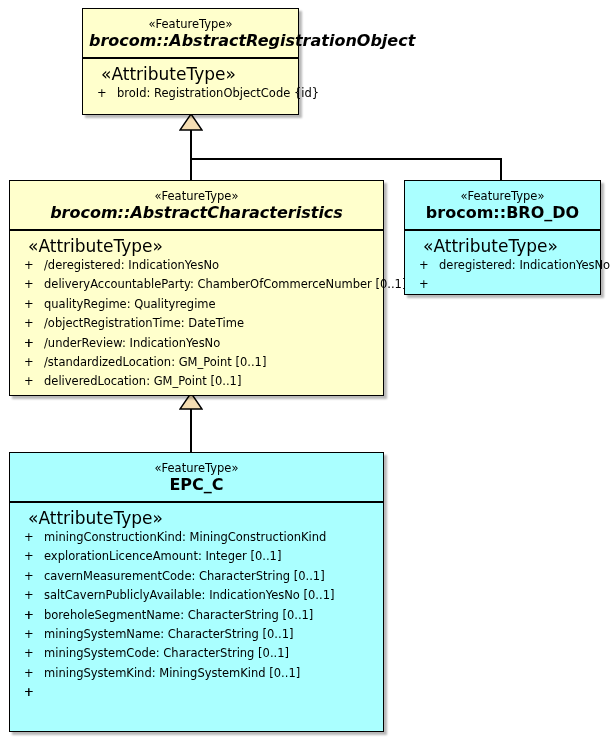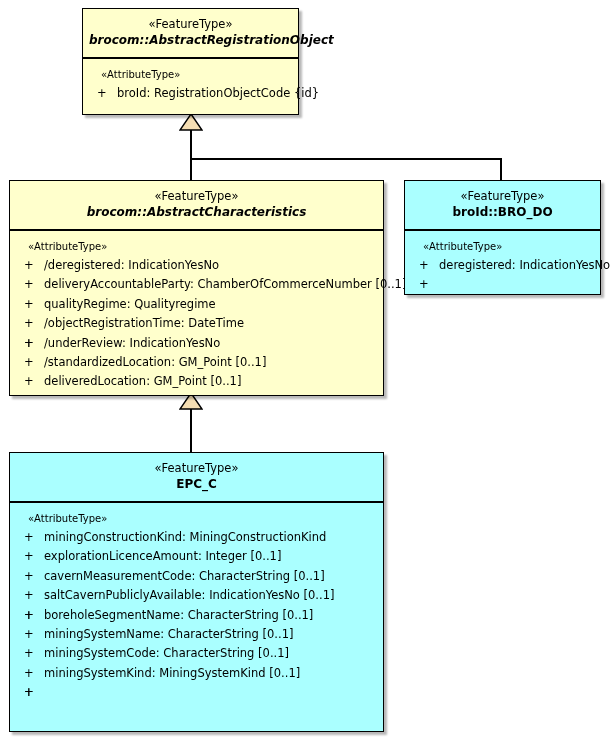--- a/index.html
+++ b/index.html
@@ -40,33 +40,33 @@
     padding: 7px 6px 8px 6px;
     border-bottom: 2px solid #000000;
   }
   .stereotype {
     font-size: 11.5px;
     line-height: 16px;
     color: #000;
     white-space: nowrap;
   }
   .class-name {
-    font-size: 12px;
+    font-size: 16px;
     font-weight: bold;
     line-height: 17px;
     white-space: nowrap;
   }
   .class-name.abstract { font-style: italic; }
 
   .class-attrs {
     box-sizing: border-box;
     padding: 6px 4px 7px 4px;
   }
   .attr-stereotype {
-    font-size: 10px;
+    font-size: 17px;
     line-height: 19px;
     padding-left: 14px;
     white-space: nowrap;
   }
   .attr-row {
     font-size: 11.5px;
     line-height: 19.4px;
     white-space: nowrap;
     display: block;
     position: relative;
@@ -174,21 +174,21 @@
       <div class="attr-row">
         <span class="attr-vis">+</span>
         <span>deliveredLocation: GM_Point [0..1]</span>
       </div>
     </div>
   </div>
 
   <div class="uml-class cyan" style="left:404px; top:180px; width:197px; height:115px;">
     <div class="class-header">
       <div class="stereotype">«FeatureType»</div>
-      <div class="class-name">broId::BRO_DO</div>
+      <div class="class-name">brocom::BRO_DO</div>
     </div>
     <div class="class-attrs">
       <div class="attr-stereotype">«AttributeType»</div>
       <div class="attr-row">
         <span class="attr-vis">+</span>
         <span>deregistered: IndicationYesNo</span>
       </div>
       <div class="attr-row">
         <span class="attr-vis">+</span>
       </div>

